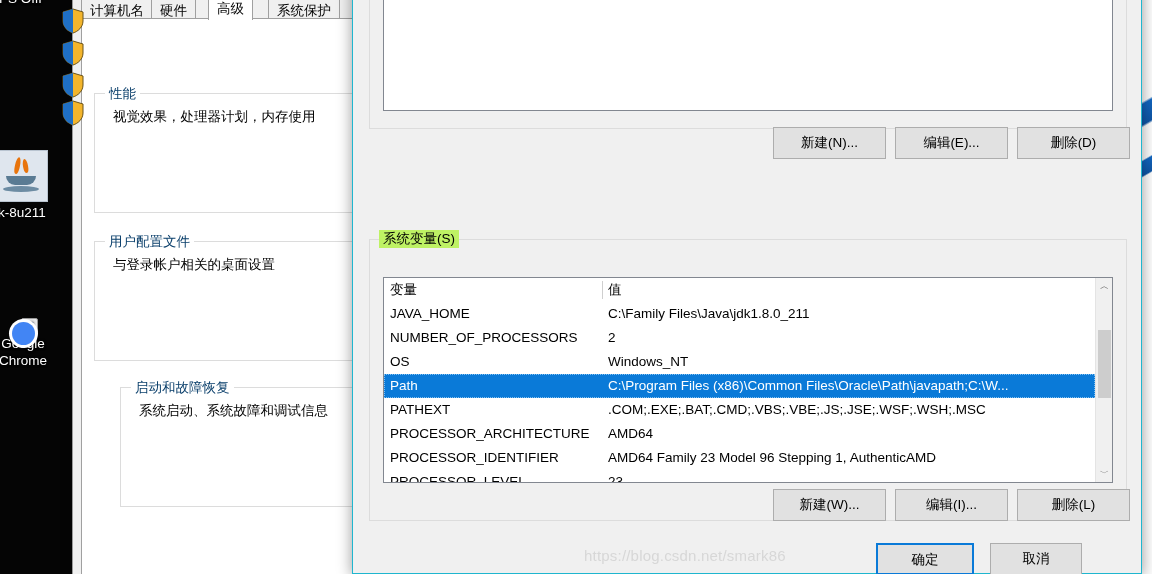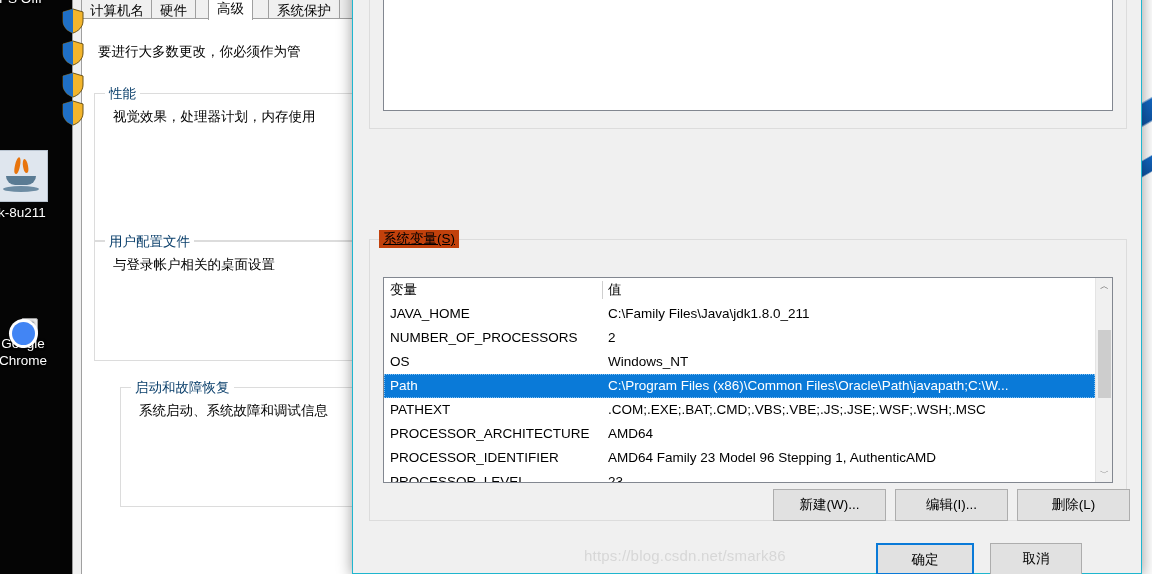--- a/index.html
+++ b/index.html
@@ -132,21 +132,21 @@
   }
   .sp-group > .legend {
     position: absolute; left: 10px; top: -9px;
     background: #fff; padding: 0 4px;
     font-size: 13.5px; color: #0a3f6b; white-space: nowrap;
   }
   .sp-group > .desc {
     position: absolute; left: 18px; top: 14px;
     font-size: 13.5px; color: #000; white-space: nowrap;
   }
-  #sp-g-perf    { top: 74px;  height: 148px; padding-left: 12px; }
+  #sp-g-perf    { top: 74px;  height: 120px; padding-left: 12px; }
   #sp-g-profile { top: 222px; height: 120px; }
   #sp-g-startup { top: 368px; height: 120px; margin-left: 26px; }
 
   
   #rightwin {
     position: absolute; left: 1123px; top: -20px;
     width: 60px; height: 640px;
     background: #fdfdfd;
     border-left: 2px solid #1fb6cf;
   }
@@ -163,22 +163,22 @@
     width: 790px; height: 614px;
     background: #f0f0f0;
     border: 1px solid #1fb6cf;
     box-shadow: 0 2px 14px rgba(0,0,0,.4);
     font-size: 13.5px; color: #000;
   }
 
   .groupbox { position: absolute; }
   .groupbox > .legend {
     position: absolute; left: 10px; top: -9px;
-    background: #c2410c; padding: 0 4px;
-    font-size: 13.5px; color: #000; white-space: nowrap; text-decoration: underline;
+    background: #bef264; padding: 0 4px;
+    font-size: 13.5px; color: #000; white-space: nowrap;
   }
   .groupbox > .frame {
     position: absolute; inset: 0;
     border: 1px solid #dcdcdc;
     pointer-events: none;
   }
 
   
   #grp-user { left: 16px; top: -62px; width: 758px; height: 230px; }
   
@@ -313,21 +313,20 @@
 <div id="sysprops">
   <div id="sp-tabstrip">
     <div class="sp-tab" style="left:0px;">计算机名</div>
     <div class="sp-tab" style="left:70px;">硬件</div>
     <div class="sp-tab active" style="left:127px;">高级</div>
     <div class="sp-tab" style="left:187px;">系统保护</div>
   </div>
   <div id="sp-tabline"></div>
 
   <div id="sp-body">
-    <div class="sp-note">要进行大多数更改，你必须作为管</div>
 
     <div class="sp-group" id="sp-g-perf">
       <span class="legend">性能</span>
       <span class="desc">视觉效果，处理器计划，内存使用</span>
     </div>
 
     <div class="sp-group" id="sp-g-profile">
       <span class="legend">用户配置文件</span>
       <span class="desc">与登录帐户相关的桌面设置</span>
     </div>
@@ -370,20 +369,25 @@
     <div class="frame"></div>
     <div class="listbox" id="list-user">
       <div class="lb-rows">
         
         
         
       </div>
     </div>
   </div>
 
+  <div class="btnrow-user">
+    <button class="btn" id="btn-new-user">新建(N)...</button>
+    <button class="btn" id="btn-edit-user">编辑(E)...</button>
+    <button class="btn" id="btn-del-user">删除(D)</button>
+  </div>
 
   <div class="groupbox" id="grp-sys">
     <div class="frame"></div>
     <span class="legend">系统变量(S)</span>
 
     <div class="listbox" id="list-sys">
       <div class="lb-rows" style="right:17px;">
         <div class="lb-row header">
           <span class="c-name">变量</span>
           <span class="c-val">值</span>

